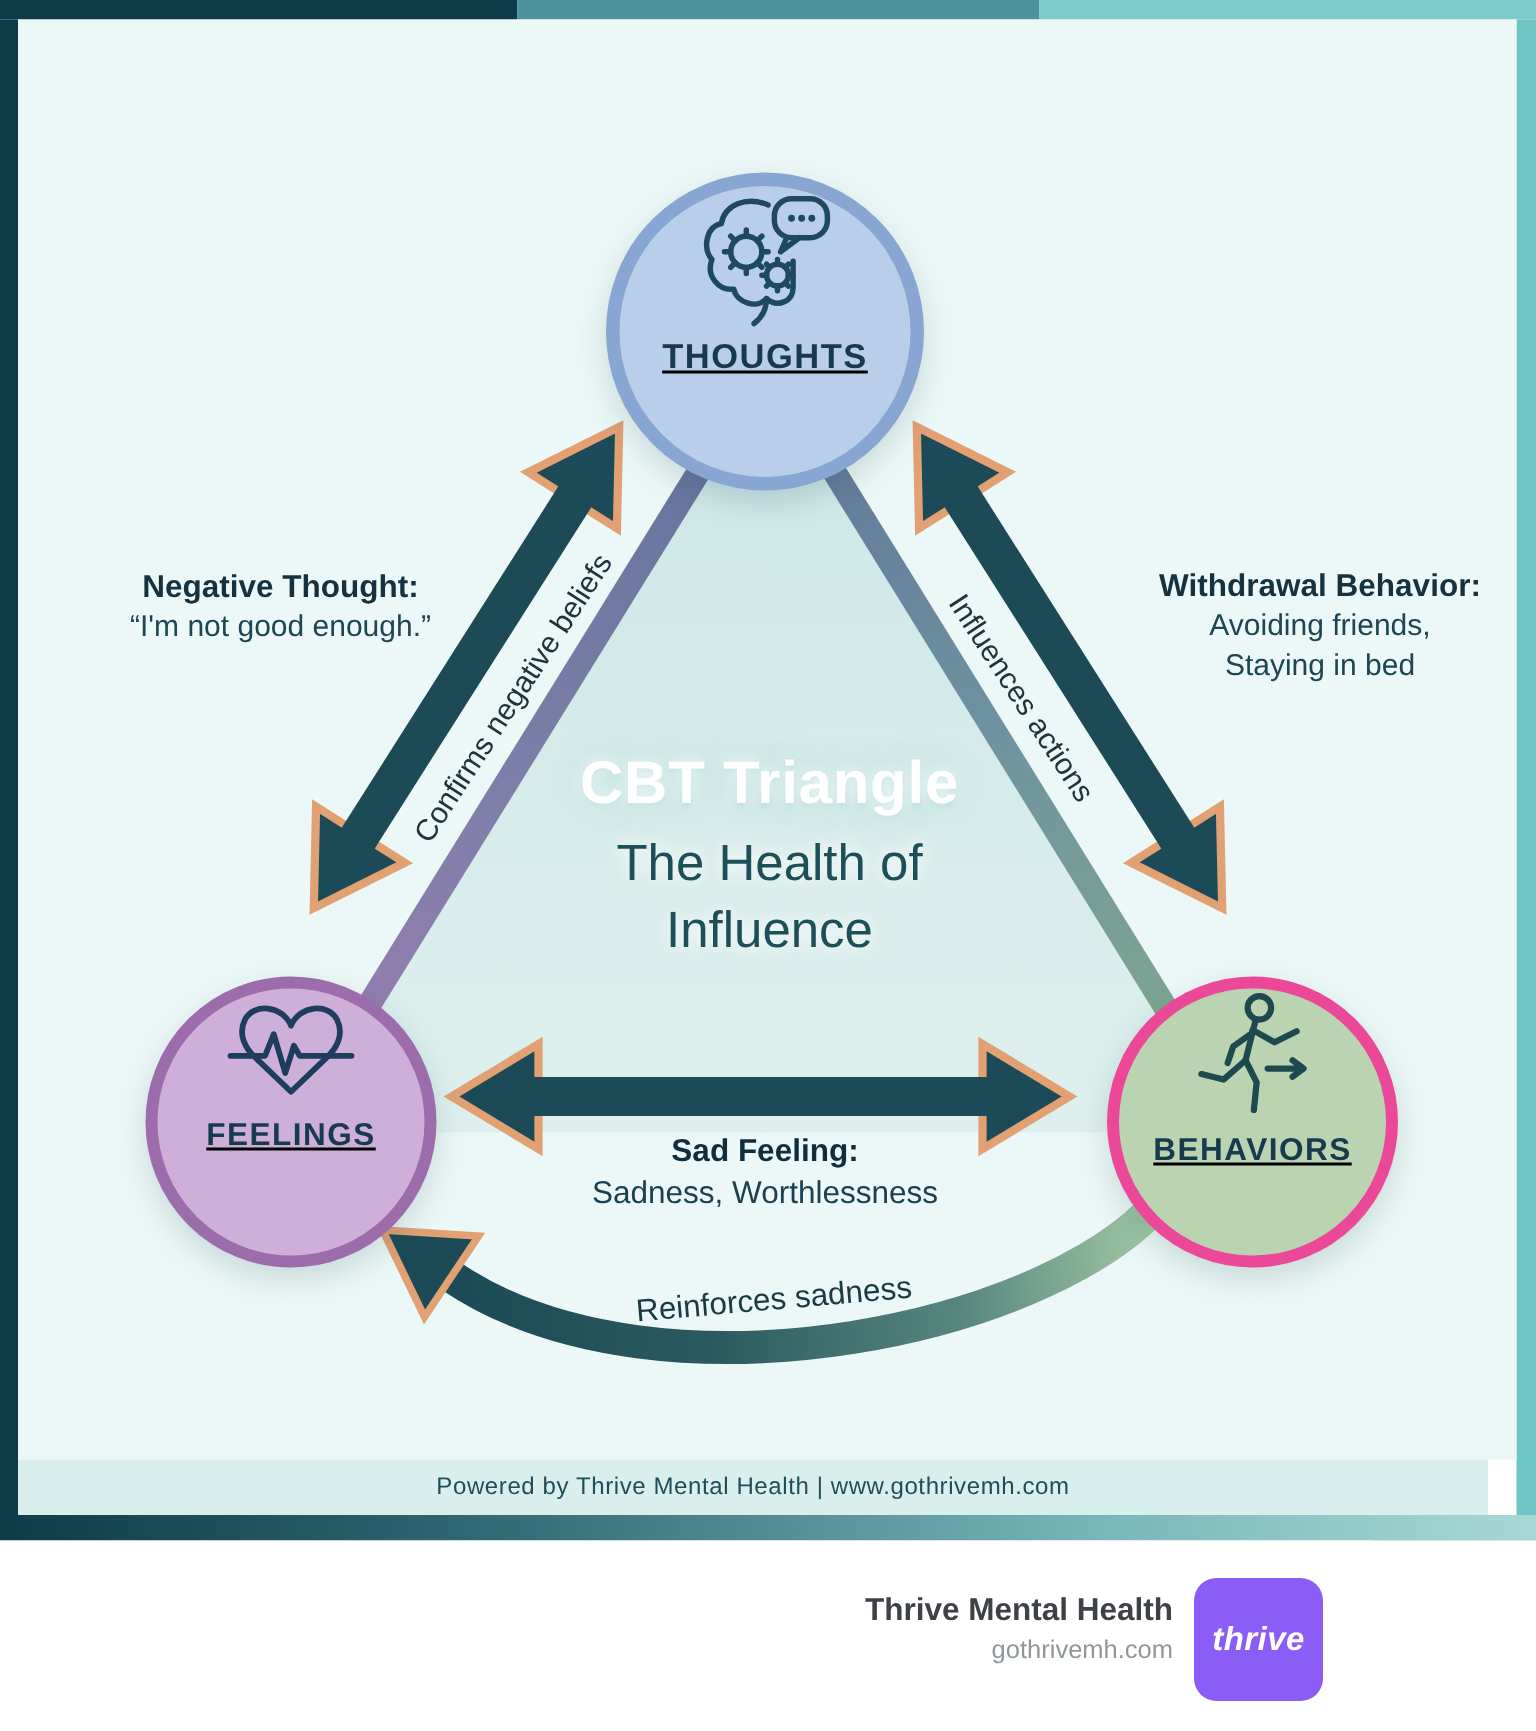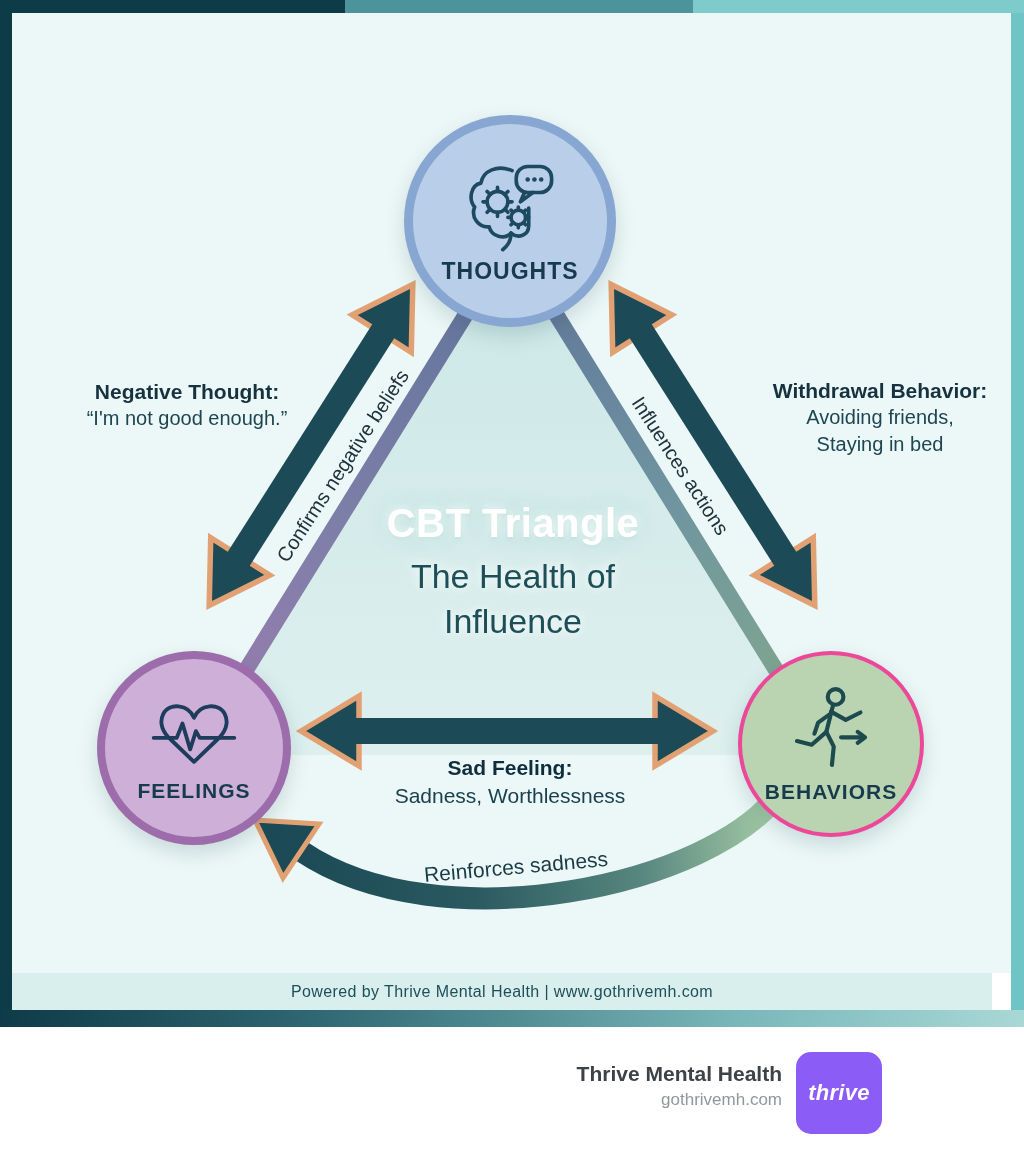--- a/index.html
+++ b/index.html
@@ -16,24 +16,24 @@
   .content{position:absolute;left:12px;top:13px;width:999px;height:960px;background:#ecf8f7;}
   .powered-bar{position:absolute;left:12px;top:973px;width:980px;height:37px;background:#d9efee;
                display:flex;align-items:center;justify-content:center;}
   .powered-text{font-size:16px;color:#1e4e58;letter-spacing:.4px;}
   .grad-band{position:absolute;left:0;top:1010px;width:1024px;height:17px;
              background:linear-gradient(90deg,#0e3b47 0%,#2e6671 30%,#79b7ba 72%,#a8d8d6 100%);}
   
   .diagram-svg{position:absolute;left:0;top:0;}
   
   .node{position:absolute;border-radius:50%;display:flex;flex-direction:column;
-        align-items:center;justify-content:center;box-shadow:0 8px 20px rgba(40,80,90,.18);}
+        align-items:center;box-shadow:0 8px 20px rgba(40,80,90,.18);text-decoration:underline;}
   .node-thoughts{left:404px;top:115px;width:194px;height:194px;background:#b9cfe9;border:9px solid #87a6d2;}
   .node-feelings{left:97px;top:651px;width:178px;height:178px;background:#cdafd8;border:8px solid #9c6cab;}
-  .node-behaviors{left:738px;top:651px;width:178px;height:178px;background:#bad4b2;border:4px solid #ec4899;}
+  .node-behaviors{left:738px;top:651px;width:178px;height:178px;background:#bad4b2;border:8px solid #ec4899;}
   .node-label{font-weight:bold;letter-spacing:1px;color:#173a4d;margin-top:4px;}
   .node-thoughts .node-label{font-size:23px;}
   .node-feelings .node-label,.node-behaviors .node-label{font-size:21px;}
   
   .big-title{left:513px;top:523px;transform:translate(-50%,-50%);font-size:40px;font-weight:bold;
              color:#ffffff;letter-spacing:.5px;white-space:nowrap;
              text-shadow:0 0 10px rgba(255,255,255,.95),0 0 22px rgba(170,220,214,.9),0 2px 4px rgba(140,195,190,.5);}
   .sub-title{transform:translate(-50%,-50%);font-size:34px;color:#1d4f58;white-space:nowrap;
              text-shadow:0 0 10px rgba(255,255,255,.9),0 0 18px rgba(255,255,255,.7);}
   .sub1{left:513px;top:576px;} .sub2{left:513px;top:621px;}

